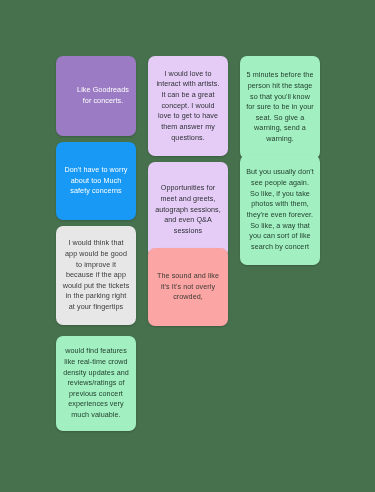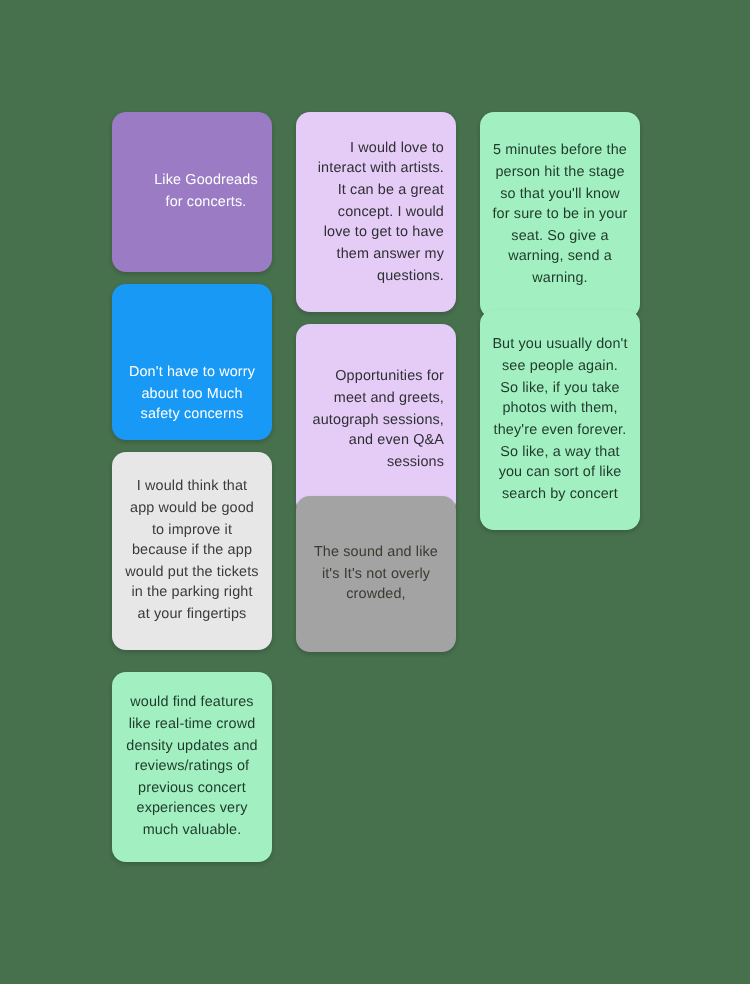--- a/index.html
+++ b/index.html
@@ -46,22 +46,22 @@
     word-break: break-word;
     overflow: hidden;
   }
   .sticky .note-text {
     display: block;
     width: 100%;
   }
 
   
   .c-purple   { background: #9b7cc4; color: #ffffff; padding-left: 20px; }
-  .c-blue     { background: #1799f5; color: #ffffff; align-items: flex-end; }
-  .c-lilac    { background: #e4ccf7; color: #2f2f33; text-align: right; }
+  .c-blue     { background: #1799f5; color: #ffffff; }
+  .c-lilac    { background: #e4ccf7; color: #2f2f33; }
   .c-green    { background: #a2f0c1; color: #1f3a2a; }
   .c-gray     { background: #e7e7e7; color: #3a3a3a; }
   .c-yellow   { background: #fbe2a0; color: #3a3a33; }
 </style>
 </head>
 <body style="background: rgb(71, 112, 77);">
 
 <div id="board" style="background: rgb(71, 112, 77);">
   <div class="column" id="col-1">
       <div class="sticky c-purple" style="top: 56px; height: 80px; background: rgb(155, 124, 196); color: rgb(255, 255, 255);">
@@ -77,21 +77,21 @@
         <span class="note-text">would find features like real-time crowd density updates and reviews/ratings of previous concert experiences very much valuable.</span>
       </div>
     </div>
   <div class="column" id="col-2">
       <div class="sticky c-lilac" style="top: 56px; height: 100px; background: rgb(228, 204, 247); color: rgb(47, 47, 51);">
         <span class="note-text">I would love to interact with artists. It can be a great concept. I would love to get to have them answer my questions.</span>
       </div>
       <div class="sticky c-lilac" style="top: 162px; height: 96px; background: rgb(228, 204, 247); color: rgb(47, 47, 51);">
         <span class="note-text">Opportunities for meet and greets, autograph sessions, and even Q&amp;A sessions</span>
       </div>
-      <div class="sticky c-yellow" style="top: 248px; height: 78px; background: #a3a3a3; color: rgb(58, 58, 51);">
+      <div class="sticky c-yellow" style="top: 248px; height: 78px; background: #fca5a5; color: rgb(58, 58, 51);">
         <span class="note-text">The sound and like it's It's not overly crowded,</span>
       </div>
     </div>
   <div class="column" id="col-3">
       <div class="sticky c-green" style="top: 56px; height: 103px; background: rgb(162, 240, 193); color: rgb(31, 58, 42);">
         <span class="note-text">5 minutes before the person hit the stage so that you'll know for sure to be in your seat. So give a warning, send a warning.</span>
       </div>
       <div class="sticky c-green" style="top: 155px; height: 110px; background: rgb(162, 240, 193); color: rgb(31, 58, 42);">
         <span class="note-text">But you usually don't see people again. So like, if you take photos with them, they're even forever. So like, a way that you can sort of like search by concert</span>
       </div>

